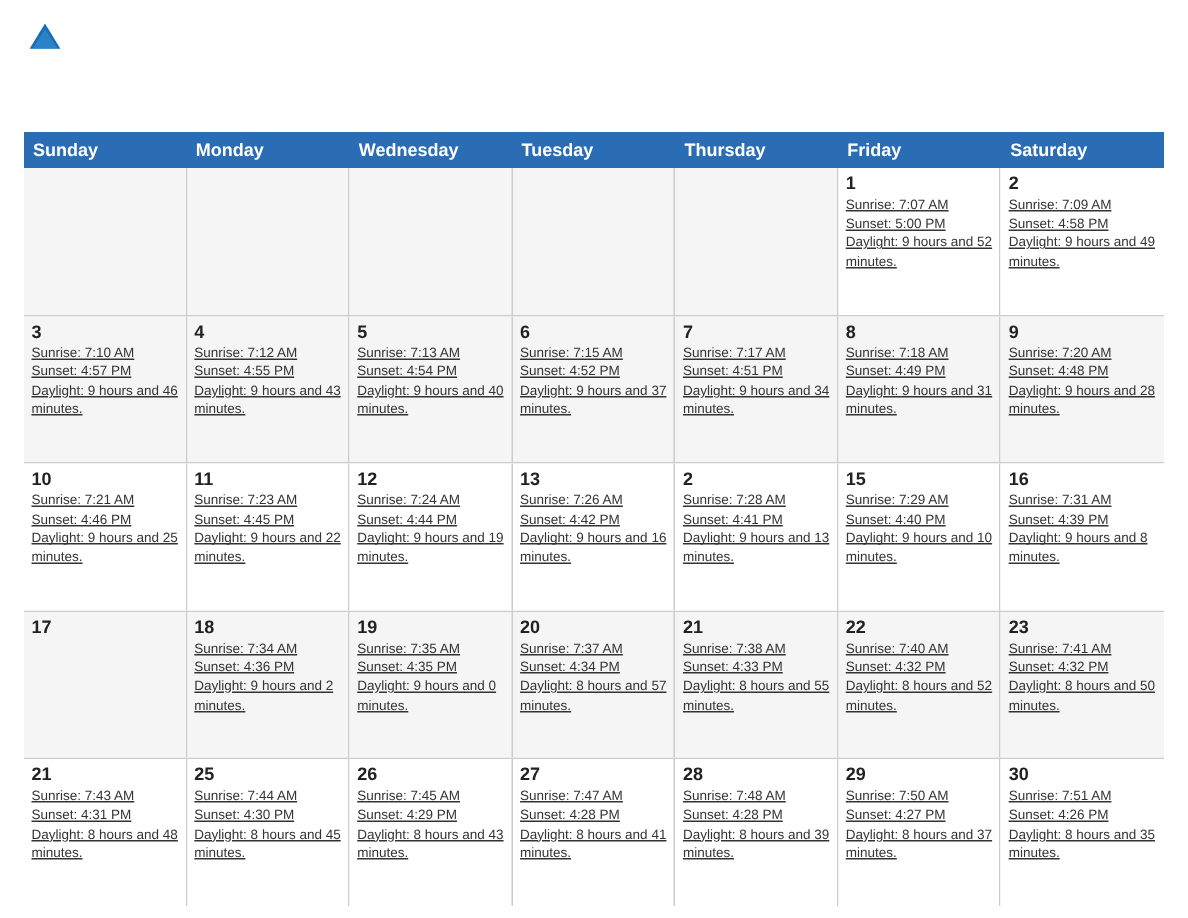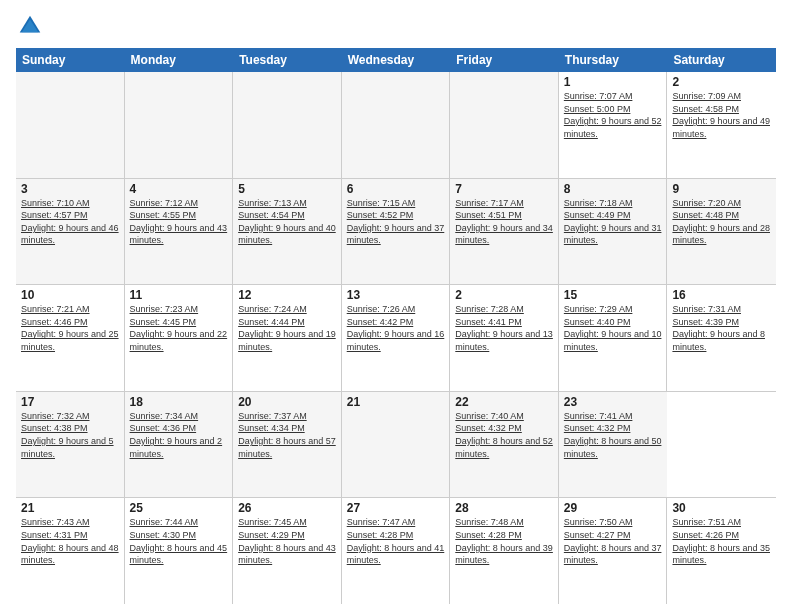--- a/index.html
+++ b/index.html
@@ -57,20 +57,21 @@
       line-height: 1.1;
     }
     .location {
       font-size: 14px;
       color: #555;
     }
     .calendar {
       flex: 1;
       display: flex;
       flex-direction: column;
+      margin-top: 40px;
     }
     .cal-header {
       display: grid;
       grid-template-columns: repeat(7, 1fr);
       background: #2a6db5;
     }
     .cal-header-cell {
       color: #fff;
       font-size: 12px;
       font-weight: bold;
@@ -147,24 +148,24 @@
     <div class="title-section">
       <div class="month-title"></div>
       <div class="location"></div>
     </div>
   </div>
 
   <div class="calendar">
     <div class="cal-header" id="cal-header">
         <div class="cal-header-cell">Sunday</div>
         <div class="cal-header-cell">Monday</div>
+        <div class="cal-header-cell">Wednesday</div>
         <div class="cal-header-cell">Tuesday</div>
-        <div class="cal-header-cell">Wednesday</div>
+        <div class="cal-header-cell">Thursday</div>
         <div class="cal-header-cell">Friday</div>
-        <div class="cal-header-cell">Thursday</div>
         <div class="cal-header-cell">Saturday</div>
       </div>
     <div class="cal-body" id="cal-body">
         <div class="cal-row">
           <div class="cal-cell empty"></div>
           <div class="cal-cell empty"></div>
           <div class="cal-cell empty"></div>
           <div class="cal-cell empty"></div>
           <div class="cal-cell empty"></div>
           <div class="cal-cell">
@@ -232,32 +233,36 @@
             <div class="day-info">Sunrise: 7:29 AM<br>Sunset: 4:40 PM<br>Daylight: 9 hours and 10 minutes.</div>
           </div>
           <div class="cal-cell">
             <span class="day-num">16</span>
             <div class="day-info">Sunrise: 7:31 AM<br>Sunset: 4:39 PM<br>Daylight: 9 hours and 8 minutes.</div>
           </div>
         </div>
         <div class="cal-row">
           <div class="cal-cell shaded">
             <span class="day-num">17</span>
-            <div class="day-info">Sunrise: 7:32 AM<br>Sunset: 4:38 PM<br>Daylight: 9 hours and 5 minutes.</div>
           </div>
           <div class="cal-cell shaded">
             <span class="day-num">18</span>
             <div class="day-info">Sunrise: 7:34 AM<br>Sunset: 4:36 PM<br>Daylight: 9 hours and 2 minutes.</div>
           </div>
           <div class="cal-cell shaded">
+            <span class="day-num">19</span>
+            <div class="day-info">Sunrise: 7:35 AM<br>Sunset: 4:35 PM<br>Daylight: 9 hours and 0 minutes.</div>
+          </div>
+          <div class="cal-cell shaded">
             <span class="day-num">20</span>
             <div class="day-info">Sunrise: 7:37 AM<br>Sunset: 4:34 PM<br>Daylight: 8 hours and 57 minutes.</div>
           </div>
           <div class="cal-cell shaded">
             <span class="day-num">21</span>
+            <div class="day-info">Sunrise: 7:38 AM<br>Sunset: 4:33 PM<br>Daylight: 8 hours and 55 minutes.</div>
           </div>
           <div class="cal-cell shaded">
             <span class="day-num">22</span>
             <div class="day-info">Sunrise: 7:40 AM<br>Sunset: 4:32 PM<br>Daylight: 8 hours and 52 minutes.</div>
           </div>
           <div class="cal-cell shaded">
             <span class="day-num">23</span>
             <div class="day-info">Sunrise: 7:41 AM<br>Sunset: 4:32 PM<br>Daylight: 8 hours and 50 minutes.</div>
           </div>
         </div>

